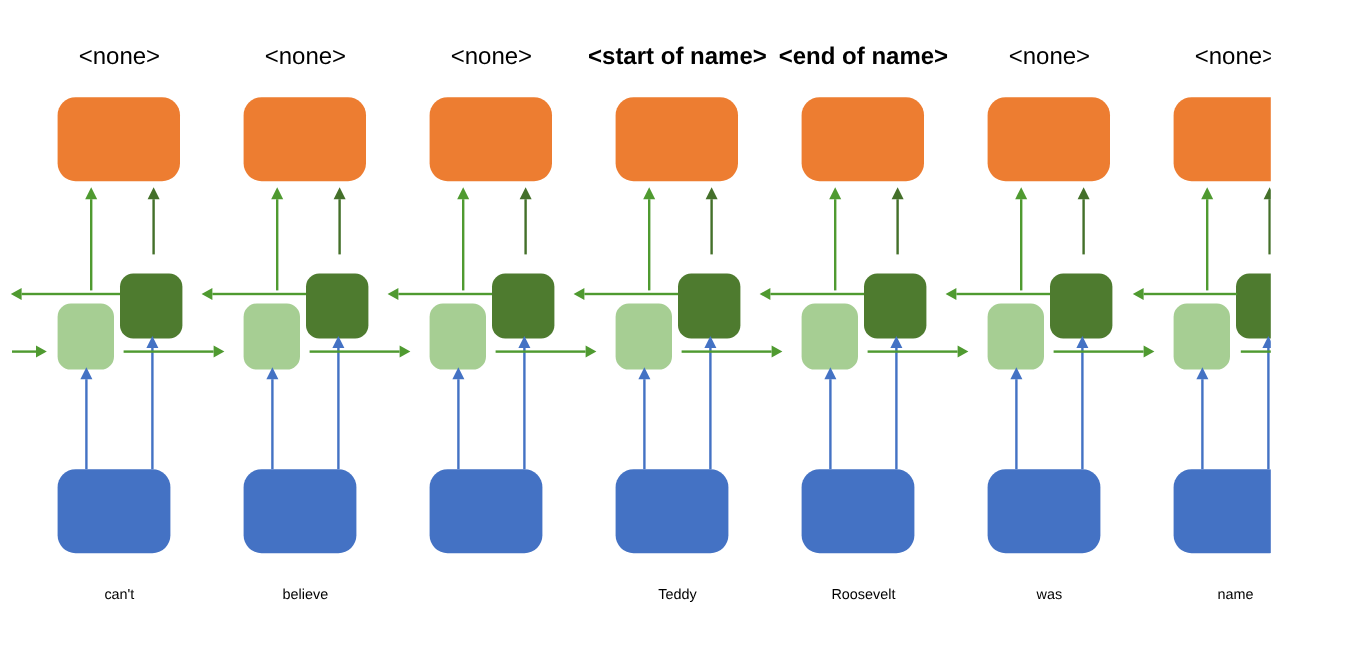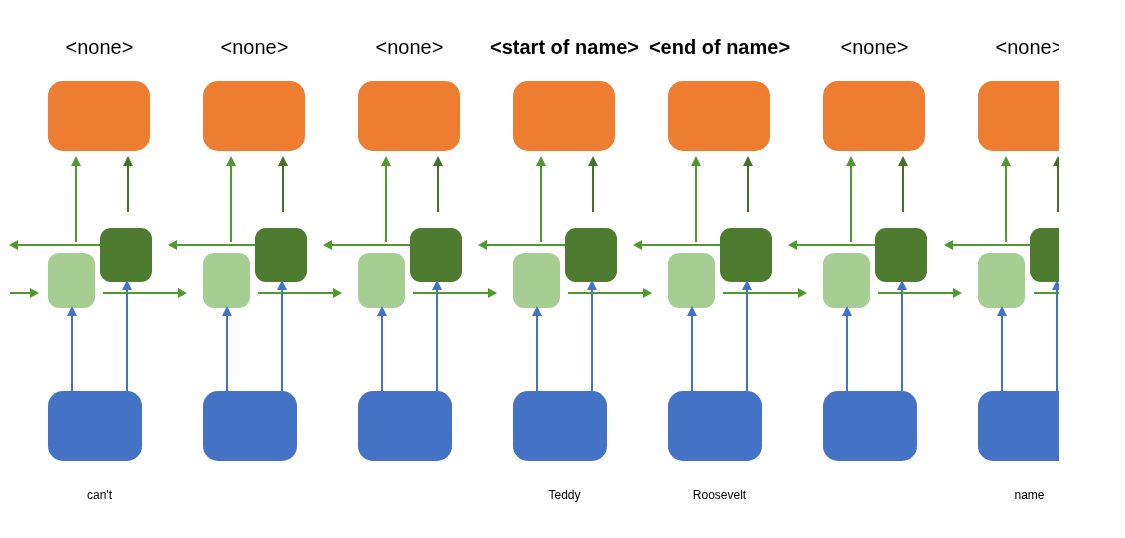--- a/index.html
+++ b/index.html
@@ -62,20 +62,21 @@
   <div class="col" style="left:177px">
     <div class="top-label" data-emph="normal">&lt;none&gt;</div>
     <div class="obox"></div>
     <div class="vup" style="left:53px;top:166px;height:76px"></div>
     <div class="vup dark" style="left:105px;top:166px;height:46px"></div>
     <div class="dcell"></div>
     <div class="lcell"></div>
     <div class="vblue" style="left:49px;top:316px;height:75px"></div>
     <div class="vblue" style="left:104px;top:290px;height:101px"></div>
     <div class="bbox"></div>
+    <div class="word-label">believe</div>
   </div>
 
   <div class="col" style="left:332px">
     <div class="top-label" data-emph="normal">&lt;none&gt;</div>
     <div class="obox"></div>
     <div class="vup" style="left:53px;top:166px;height:76px"></div>
     <div class="vup dark" style="left:105px;top:166px;height:46px"></div>
     <div class="dcell"></div>
     <div class="lcell"></div>
     <div class="vblue" style="left:49px;top:316px;height:75px"></div>
@@ -112,20 +113,21 @@
   <div class="col" style="left:797px">
     <div class="top-label" data-emph="normal">&lt;none&gt;</div>
     <div class="obox"></div>
     <div class="vup" style="left:53px;top:166px;height:76px"></div>
     <div class="vup dark" style="left:105px;top:166px;height:46px"></div>
     <div class="dcell"></div>
     <div class="lcell"></div>
     <div class="vblue" style="left:49px;top:316px;height:75px"></div>
     <div class="vblue" style="left:104px;top:290px;height:101px"></div>
     <div class="bbox"></div>
+    <div class="word-label">was</div>
   </div>
 
   <div class="col" style="left:952px">
     <div class="top-label" data-emph="normal">&lt;none&gt;</div>
     <div class="obox"></div>
     <div class="vup" style="left:53px;top:166px;height:76px"></div>
     <div class="vup dark" style="left:105px;top:166px;height:46px"></div>
     <div class="dcell"></div>
     <div class="lcell"></div>
     <div class="vblue" style="left:49px;top:316px;height:75px"></div>

